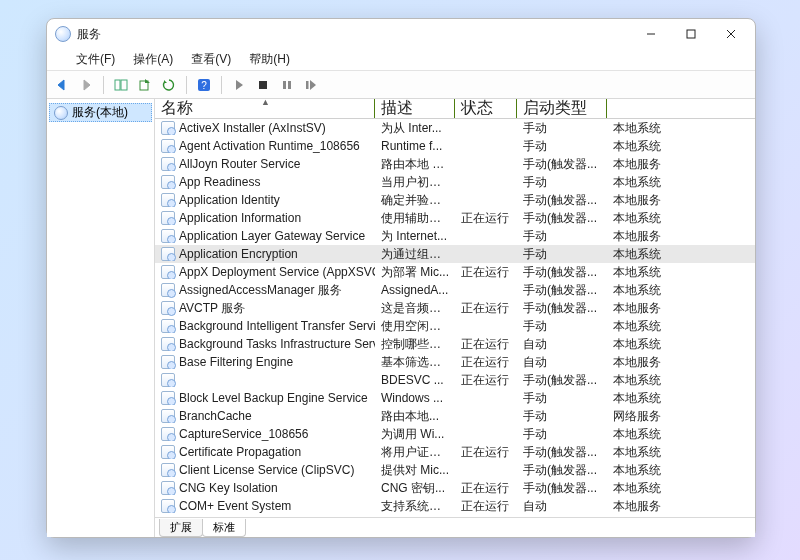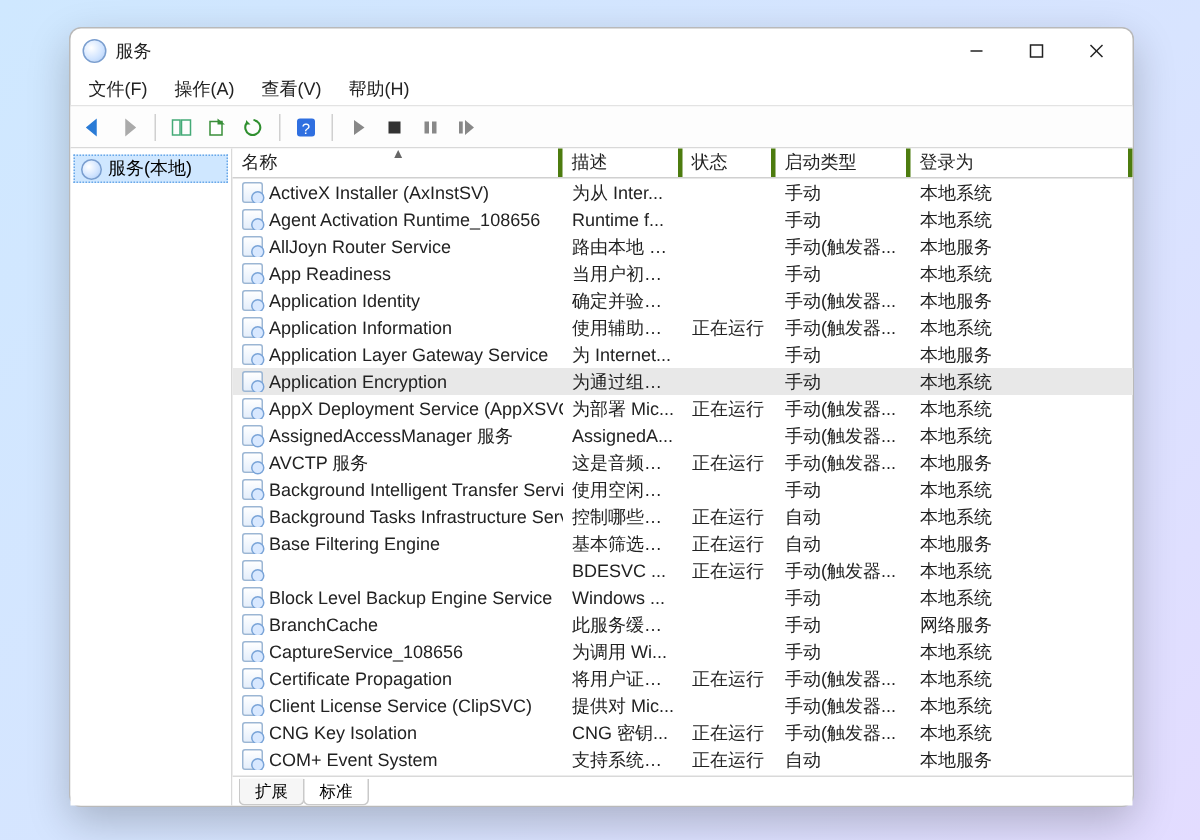--- a/index.html
+++ b/index.html
@@ -43,21 +43,21 @@
   .winbtn {
     width: 40px; height: 28px;
     display: flex; align-items: center; justify-content: center;
     color: #222; font-size: 12px;
   }
   .winbtn svg { width: 10px; height: 10px; }
   .menubar {
     height: 22px;
     display: flex;
     align-items: flex-start;
-    padding: 0 4px;
+    padding: 0 21px;
     gap: 2px;
     border-bottom: 1px solid #e3e3e3;
   }
   .menubar .menuitem {
     padding: 2px 8px;
     font-size: 12px;
     color: #222;
   }
   .toolbar {
     height: 28px;
@@ -116,23 +116,23 @@
     position: relative;
   }
   .columns {
     display: grid;
     grid-template-columns: 220px 80px 62px 90px 1fr;
     border-bottom: 1px solid #d0d0d0;
     background: #fff;
     height: 20px;
   }
   .columns .col {
-    border-right: 3px solid #4d7c0f;
+    border-right: 1px solid #4d7c0f;
     padding: 2px 6px;
-    font-size: 12px;
+    font-size: 16px;
     color: #222;
     display: flex;
     align-items: center;
     gap: 4px;
     white-space: nowrap;
     overflow: hidden;
   }
   .sort-arrow {
     position: absolute;
     left: 106px;
@@ -318,21 +318,20 @@
     </div>
 
     <div class="right-pane">
       <div style="position:relative">
         <span class="sort-arrow">▲</span>
         <div class="columns">
           <div class="col">名称</div>
           <div class="col">描述</div>
           <div class="col">状态</div>
           <div class="col">启动类型</div>
-          <div class="col">登录为</div>
         </div>
       </div>
       <div class="listwrap">
         <div class="list" id="list">
             <div class="row">
               <div class="namecell">
                 <span class="svc-icon"></span>
                 <span>ActiveX Installer (AxInstSV)</span>
               </div>
               <div>为从 Inter...</div>
@@ -487,21 +486,21 @@
               <div>Windows ...</div>
               <div></div>
               <div>手动</div>
               <div>本地系统</div>
             </div>
             <div class="row">
               <div class="namecell">
                 <span class="svc-icon"></span>
                 <span>BranchCache</span>
               </div>
-              <div>此服务缓存...</div>
+              <div>路由本地...</div>
               <div></div>
               <div>手动</div>
               <div>网络服务</div>
             </div>
             <div class="row">
               <div class="namecell">
                 <span class="svc-icon"></span>
                 <span>CaptureService_108656</span>
               </div>
               <div>为调用 Wi...</div>

